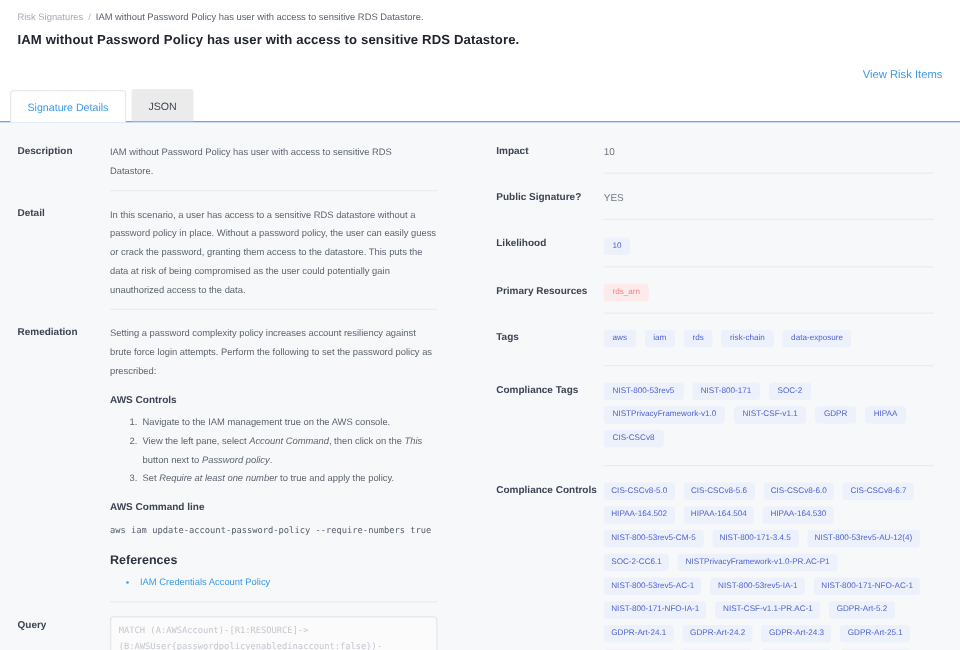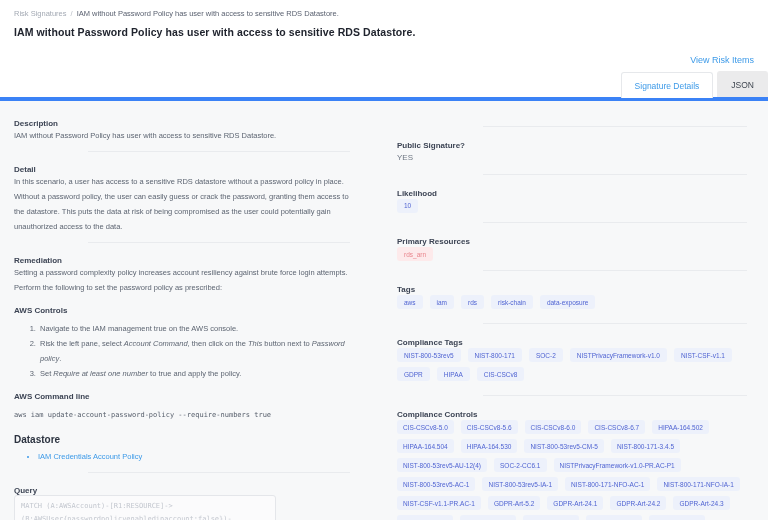--- a/index.html
+++ b/index.html
@@ -9,32 +9,32 @@
   
   .breadcrumb { padding:9px 14px 0; font-size:7.5px; color:#a4aab4; }
   .breadcrumb .bc-sep { margin:0 4px; color:#b8bdc5; }
   .breadcrumb .bc-current { color:#5a6170; }
   .page-title { margin:8px 14px 0; font-size:10.5px; font-weight:bold; color:#20242e; letter-spacing:.1px; }
   .view-row { margin:11px 14px 0; text-align:right; }
   .view-link { font-size:9px; color:#3d9ae8; text-decoration:none; cursor:pointer; }
 
   
   .tabbar { display:flex; align-items:flex-end; padding-left:8px; margin-top:4px;
-    border-bottom:4px solid #3b82f6;justify-content:flex-end; }
+    border-bottom:1px solid #3b82f6; }
   .tab { font-size:8.5px; padding:8px 13px 7px; border-radius:3px 3px 0 0; cursor:pointer; }
   .tab.active { background:#fff; color:#3d9ae8; border:1px solid #e6e8eb; border-bottom:none; margin-bottom:-1px; }
   .tab.inactive { background:#ebebec; color:#3f4650; margin-left:4px; border:1px solid #ebebec; border-bottom:none; }
 
   
   .content { position:relative; height:430px; background:#f7f8f9; overflow:hidden; }
   .col { position:absolute; top:16px; }
   .col-left  { left:14px;  width:336px; }
   .col-right { left:397px; width:350px; }
 
-  .frow { display:flex;flex-direction:column; }
+  .frow { display:flex; }
   .flabel { font-size:8px; font-weight:bold; color:#3c4454; padding-top:2px; flex-shrink:0; }
   .col-left  .flabel { width:74px; }
   .col-right .flabel { width:86px; }
   .fvalue { flex:1; font-size:8px; color:#6e7683; line-height:15px; }
   .fvalue.para { font-size:7.5px; color:#5d6572; }
   .divider { height:1px; background:#e9ebee; }
   .col-left  .divider { margin:8px 0 11px 74px; }
   .col-right .divider { margin:9px 0 12px 86px; }
 
   
@@ -96,26 +96,26 @@
     </div>
     <div class="divider"></div>
 
     <div class="frow">
       <div class="flabel">Remediation</div>
       <div class="fvalue para">
         <div>Setting a password complexity policy increases account resiliency against brute force login attempts. Perform the following to set the password policy as prescribed:</div>
         <div class="sec-h">AWS Controls</div>
         <ol class="steps">
             <li><span>Navigate to the IAM management true on the AWS console.</span></li>
-            <li><span>Risk the left pane, select </span><em>Account Command</em><span>, then click on the </span><em>This</em><span> button next to </span><em>Password policy</em><span>.</span></li>
+            <li><span>View the left pane, select </span><em>Account Command</em><span>, then click on the </span><em>This</em><span> button next to </span><em>Password policy</em><span>.</span></li>
             <li><span>Set </span><em>Require at least one number</em><span> to true and apply the policy.</span></li>
           </ol>
         <div class="sec-h">AWS Command line</div>
         <div class="code">aws iam update-account-password-policy --require-numbers true</div>
-        <div class="refs-h">Datastore</div>
+        <div class="refs-h">References</div>
         <ul class="refs">
           <li>
             <a>IAM Credentials Account Policy</a>
           </li>
         </ul>
       </div>
     </div>
     <div class="divider"></div>
 
     <div class="frow">
@@ -129,20 +129,24 @@
 
         </div>
 
       </div>
     </div>
 
   </div>
 
   <div class="col col-right">
 
+    <div class="frow">
+      <div class="flabel">Impact</div>
+      <div class="fvalue">10</div>
+    </div>
     <div class="divider"></div>
 
     <div class="frow">
       <div class="flabel">Public Signature?</div>
       <div class="fvalue">YES</div>
     </div>
     <div class="divider"></div>
 
     <div class="frow">
       <div class="flabel">Likelihood</div>

